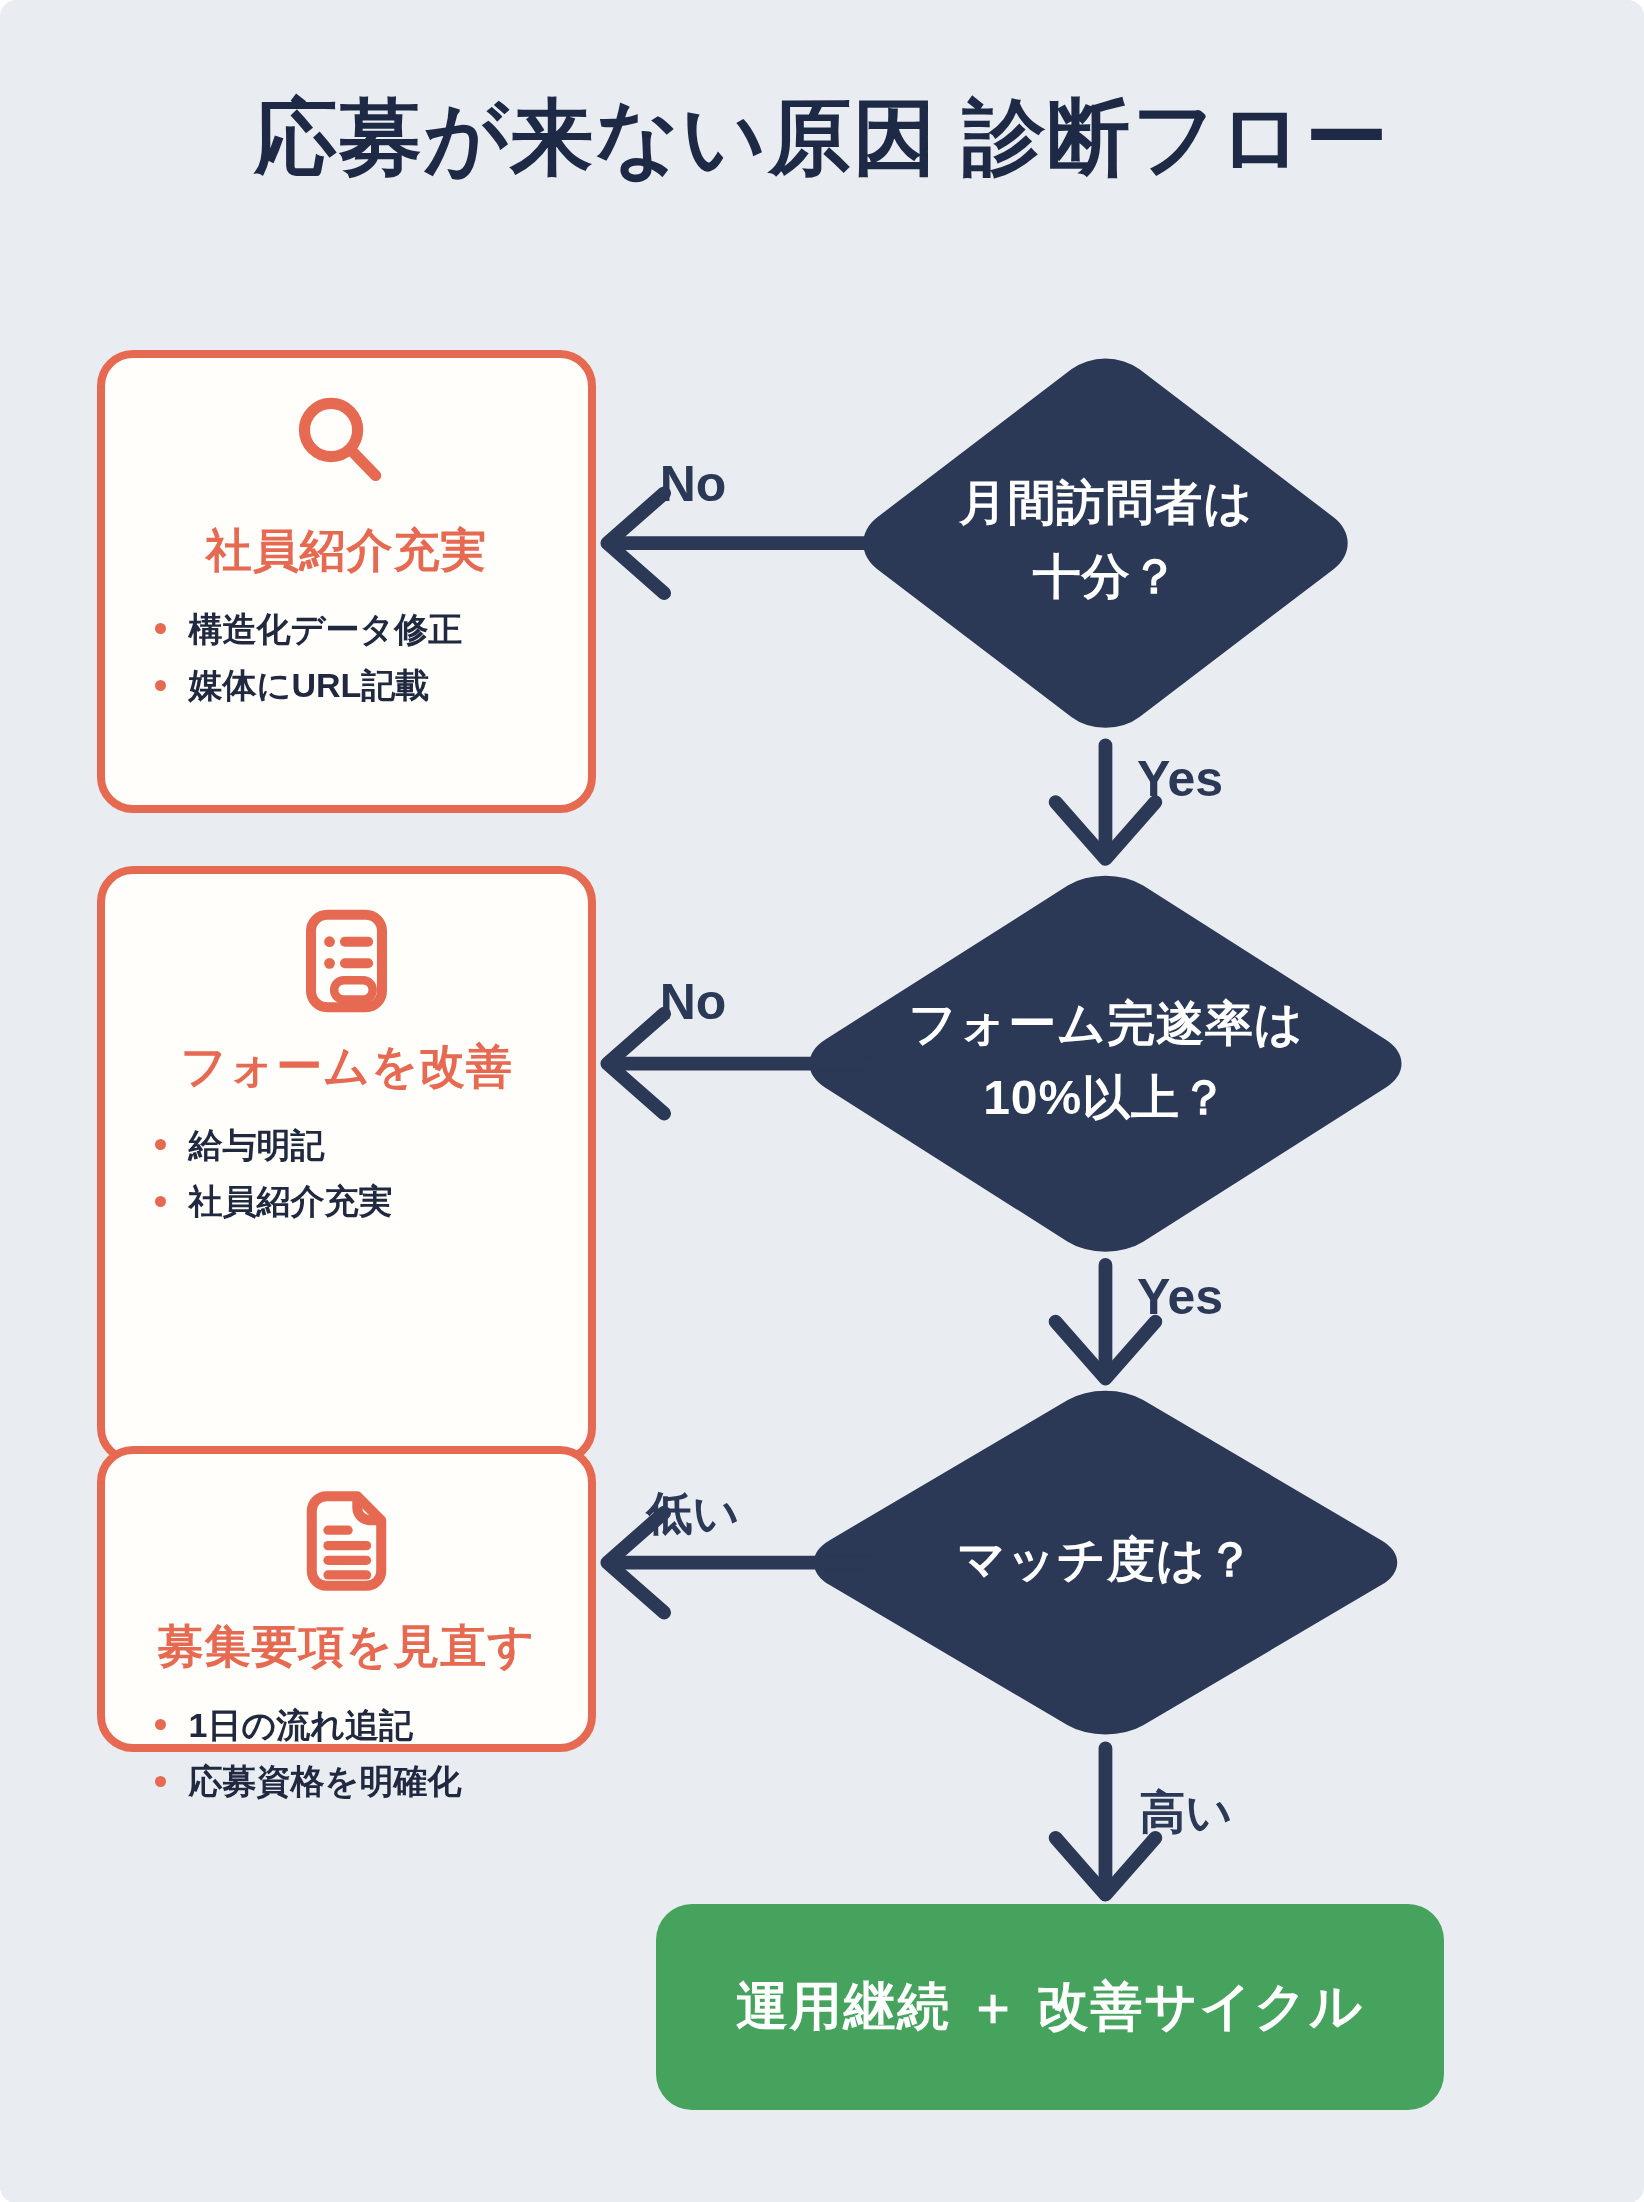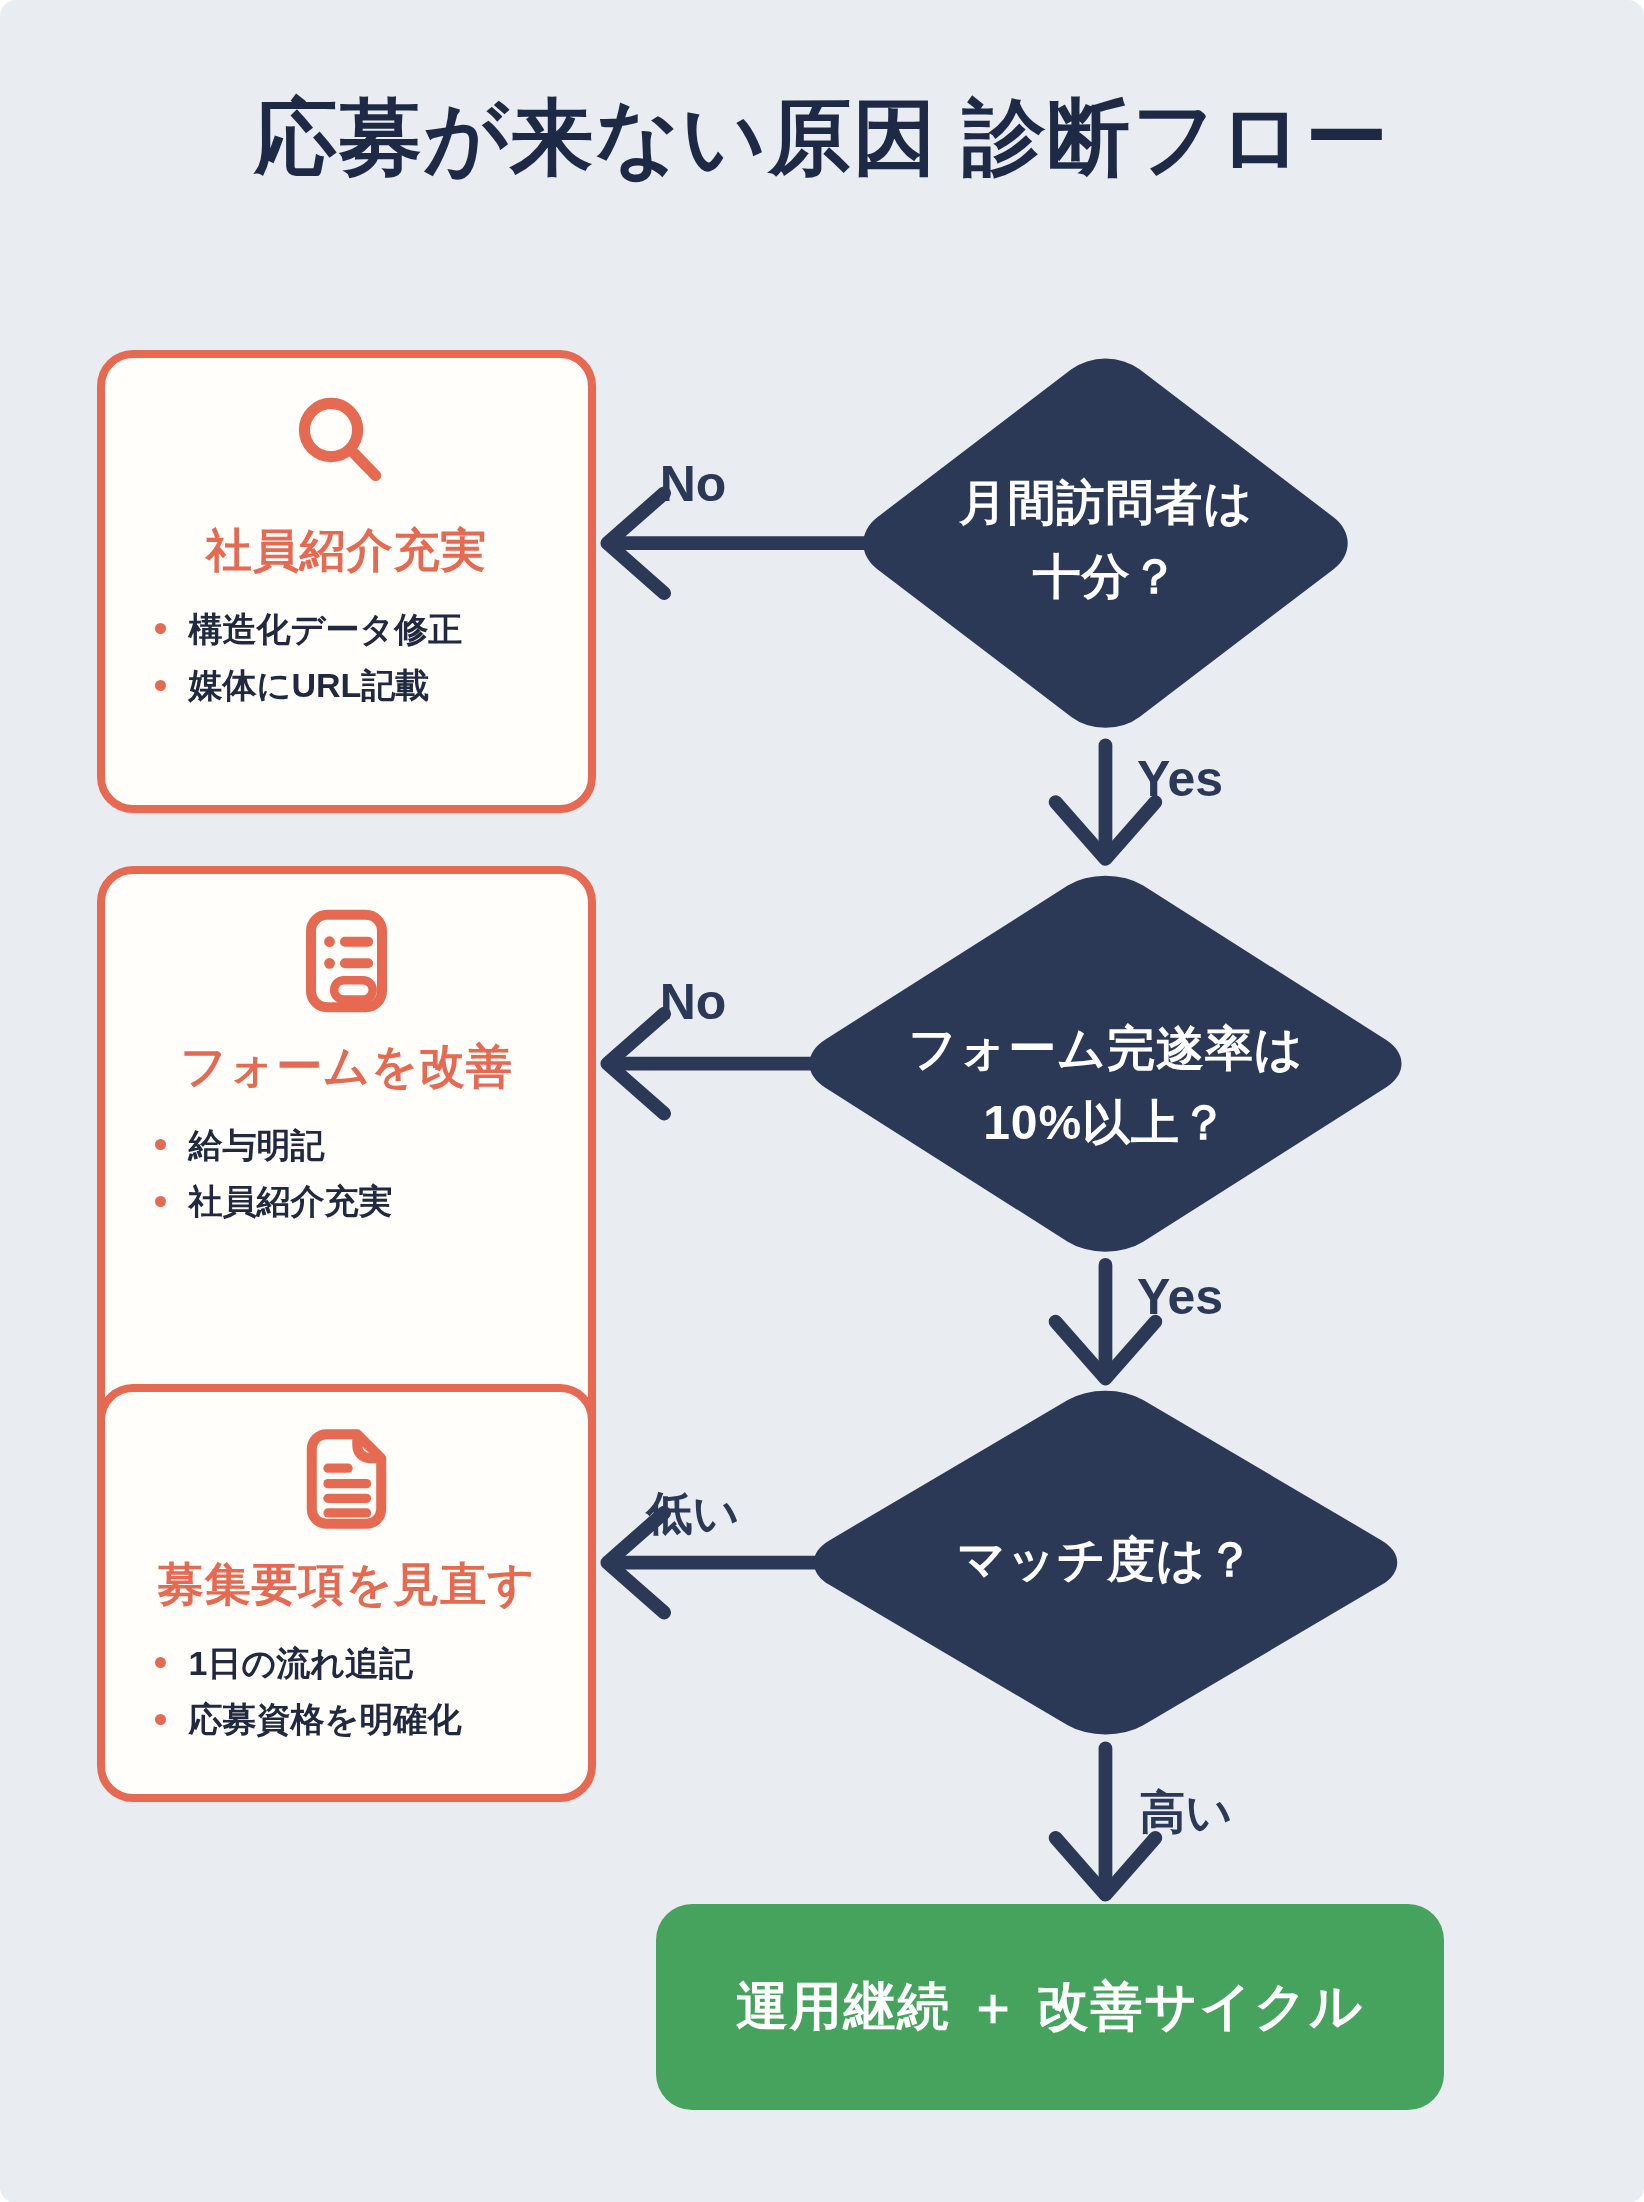--- a/index.html
+++ b/index.html
@@ -131,21 +131,21 @@
         <rect x="44" y="95" width="50" height="25" rx="12.5" stroke-width="11"></rect>
       </svg>
     </div>
     <div class="card-title">フォームを改善</div>
     <ul class="card-bullets">
       <li>給与明記</li>
       <li>社員紹介充実</li>
     </ul>
   </div>
 
-  <div class="card" style="top:1384px;height:418px">
+  <div class="card" style="top:1446px;height:306px">
     <div class="card-icon">
       <svg width="95" height="108" viewBox="0 0 120 140" fill="none" stroke-width="13" stroke-linecap="round" stroke-linejoin="round">
         <path d="M74 12 H34 a19 19 0 0 0 -19 19 v78 a19 19 0 0 0 19 19 h52 a19 19 0 0 0 19 -19 V43 Z"></path>
         <path d="M74 13 v14 a16 16 0 0 0 16 16 h14"></path>
         <line x1="36" y1="56" x2="62" y2="56" stroke-width="12"></line>
         <line x1="36" y1="76" x2="86" y2="76" stroke-width="12"></line>
         <line x1="36" y1="95" x2="86" y2="95" stroke-width="12"></line>
         <line x1="36" y1="114" x2="86" y2="114" stroke-width="12"></line>
       </svg>
     </div>
@@ -153,21 +153,21 @@
     <ul class="card-bullets">
       <li>1日の流れ追記</li>
       <li>応募資格を明確化</li>
     </ul>
   </div>
 
   <div class="diamond-text" style="left:1106px;top:540px">
     <div>月間訪問者は</div>
     <div>十分？</div>
   </div>
-  <div class="diamond-text" style="left:1106px;top:1086px">
+  <div class="diamond-text" style="left:1106px;top:1061px">
     <div>フォーム完遂率は</div>
     <div>10%以上？</div>
   </div>
   <div class="diamond-text" style="left:1106px;top:1560px">
     <div>マッチ度は？</div>
   </div>
 
   <div class="edge-label latin" style="left:693px;top:484px">No</div>
   <div class="edge-label latin" style="left:1180px;top:779px">Yes</div>
   <div class="edge-label latin" style="left:693px;top:1002px">No</div>

